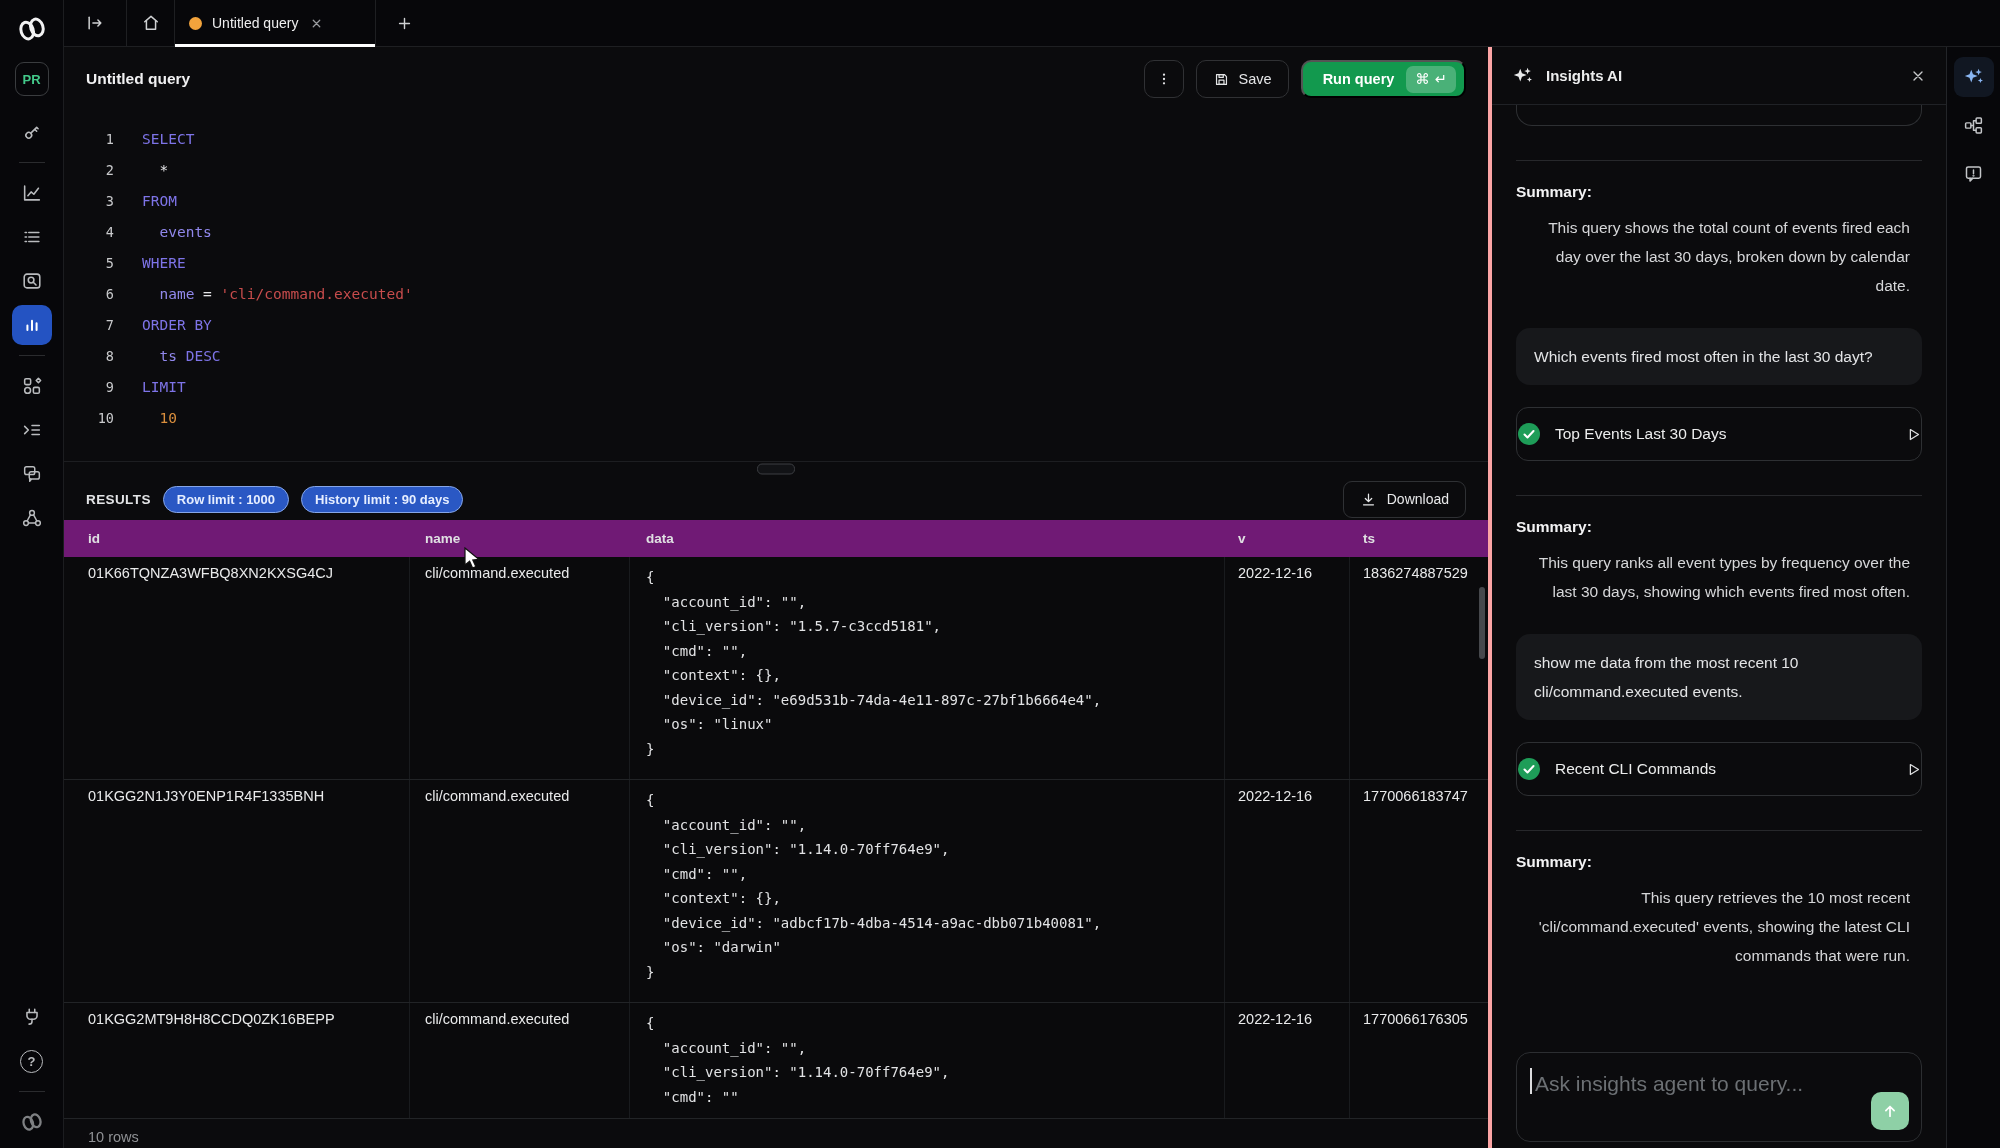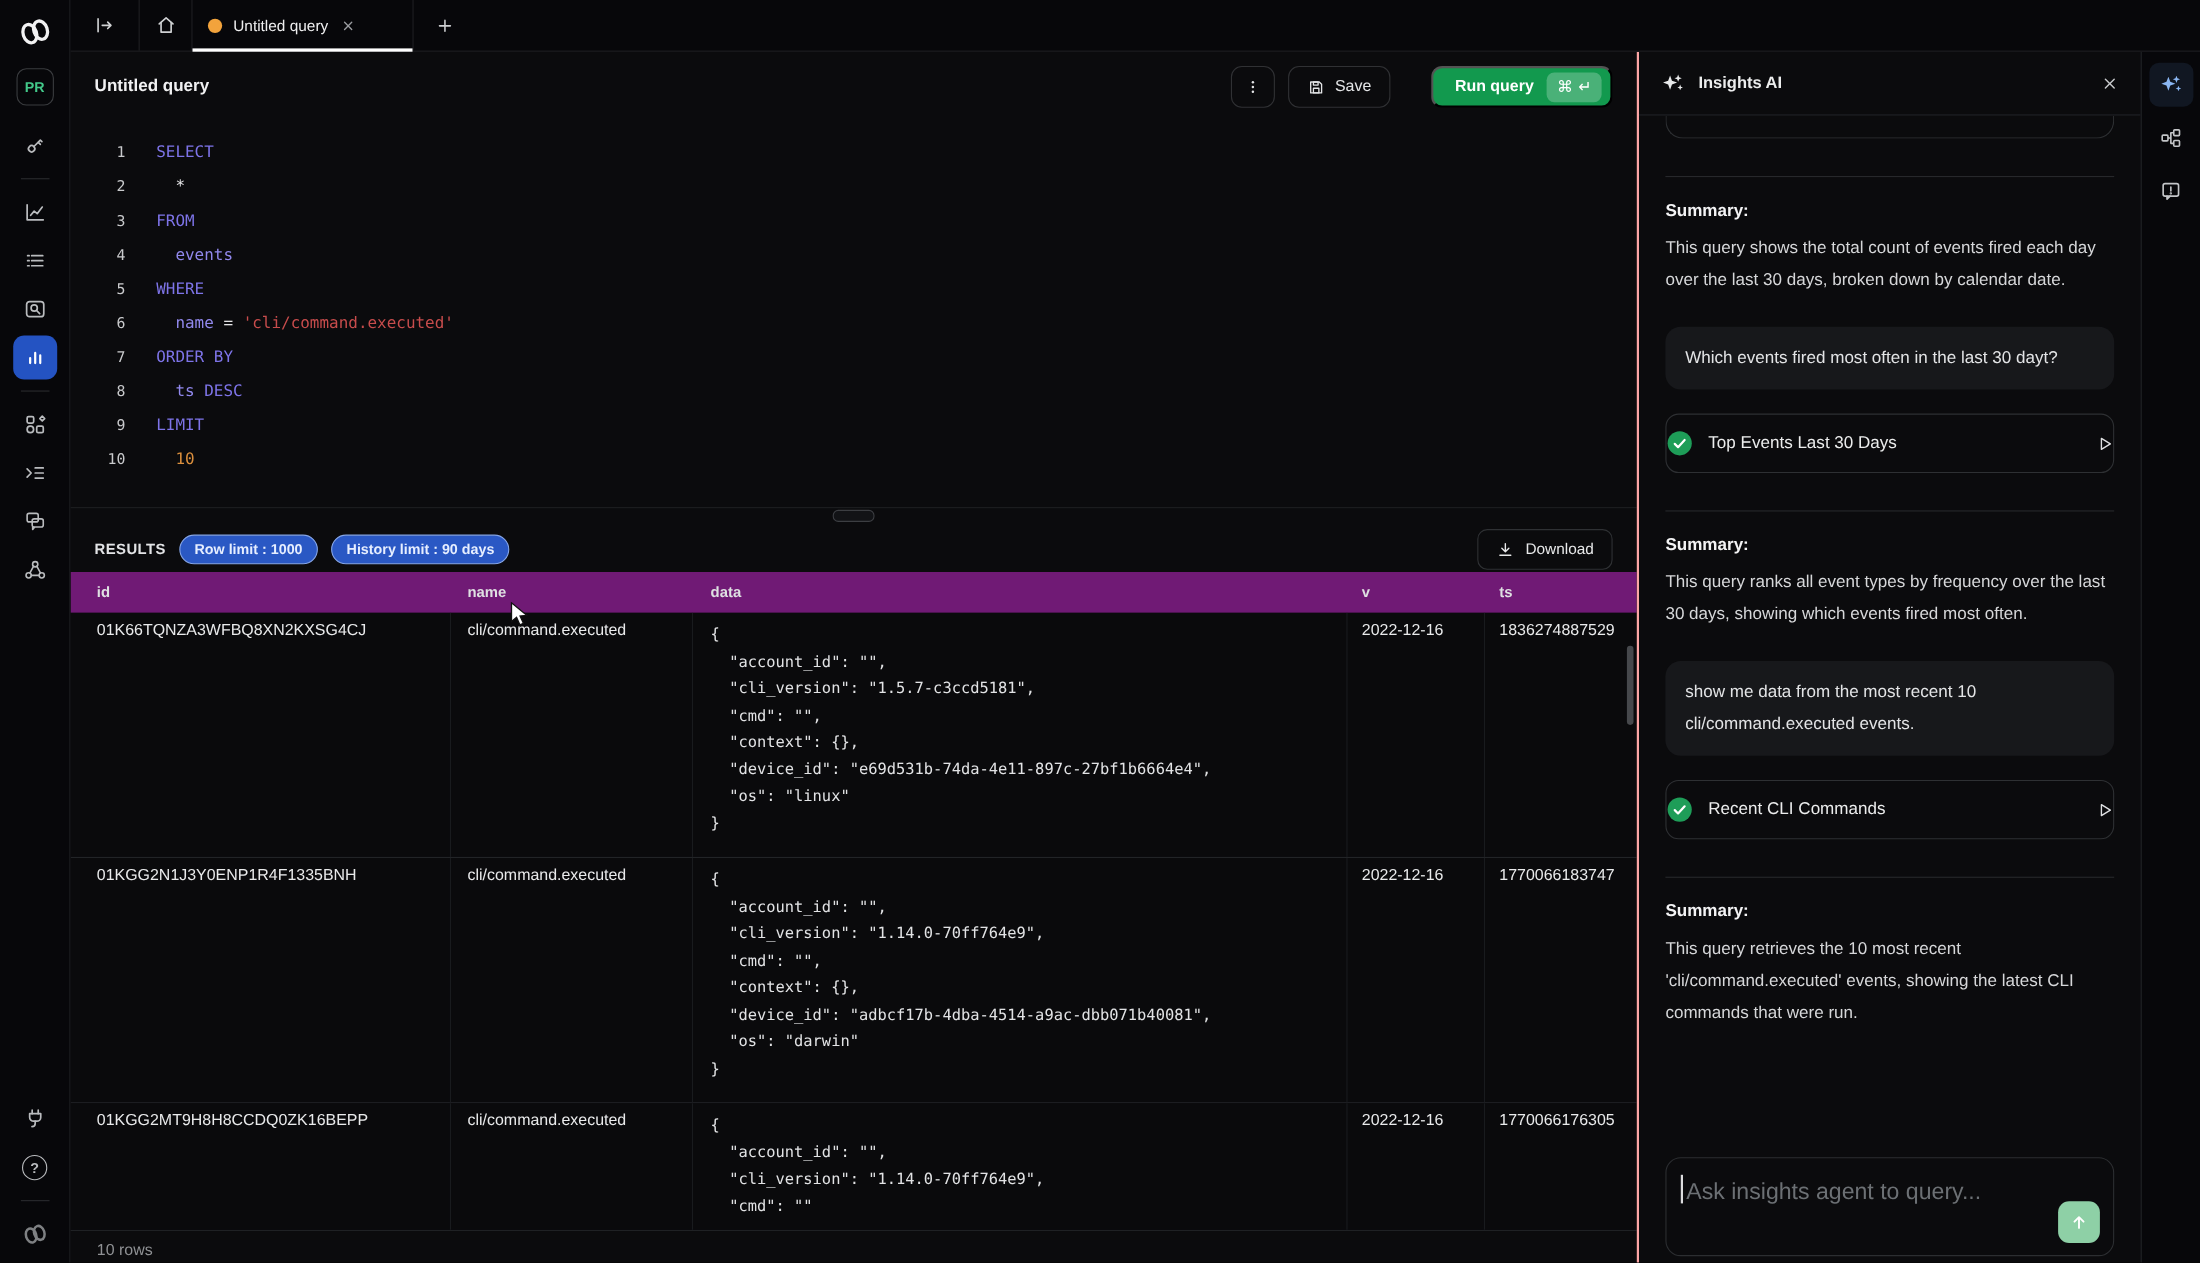--- a/index.html
+++ b/index.html
@@ -35,21 +35,21 @@
 
   
   .main{position:absolute;left:64px;top:47px;width:1424px;height:1101px;background:#0b0b0d;}
   .main-header{height:64px;display:flex;align-items:center;padding:0 22px;box-sizing:border-box;}
   .mh-title{font-size:15.5px;font-weight:700;color:#f1f1f2;}
   .mh-actions{margin-left:auto;display:flex;gap:12px;align-items:center;}
   .btn-ghost{height:38px;border:1px solid #303134;border-radius:10px;background:transparent;color:#e4e5e7;
              display:flex;align-items:center;gap:9px;padding:0 16px;font-size:14.5px;cursor:pointer;box-sizing:border-box;}
   .btn-kebab{width:40px;padding:0;justify-content:center;}
   .btn-run{height:38px;border-radius:10px;background:#12994e;color:#fff;display:flex;align-items:center;gap:12px;
-           padding:0 8px 0 20px;font-size:14.5px;font-weight:700;cursor:pointer;margin-left:25px;}
+           padding:0 8px 0 20px;font-size:14.5px;font-weight:700;cursor:pointer;}
   .kbd-badge{background:rgba(255,255,255,.24);border-radius:7px;height:27px;display:flex;align-items:center;
              padding:0 9px;font-size:14.5px;gap:5px;font-weight:400;}
 
   
   .editor{height:350px;padding-top:12px;box-sizing:border-box;}
   .code-line{display:flex;height:31px;align-items:center;font-family:"DejaVu Sans Mono",monospace;font-size:14.5px;}
   .ln{width:50px;text-align:right;color:#c9cacc;flex:none;font-size:13.5px;}
   .code{white-space:pre;margin-left:28px;}
   .tok-kw{color:#7e74e8;} .tok-id{color:#9188ec;} .tok-str{color:#c74c4c;}
   .tok-num{color:#db8f3d;} .tok-pl{color:#e6e6e8;}
@@ -76,29 +76,29 @@
   .tbody{height:561px;overflow:hidden;position:relative;}
   .trow{display:flex;height:222px;border-bottom:1px solid #222427;background:#0a0a0c;}
   .td{padding-top:8px;font-size:14.5px;color:#e9eaeb;border-right:1px solid #191b1e;}
   .td:last-child{border-right:none;}
   .td pre{margin:0;font-family:"DejaVu Sans Mono",monospace;font-size:14px;line-height:24.5px;color:#e2e3e5;}
   .vthumb{position:absolute;right:3px;top:30px;width:6px;height:72px;background:#46484c;border-radius:3px;cursor:pointer;}
   .tfoot{height:31px;border-top:1px solid #222427;color:#8f9194;font-size:14.5px;padding:10px 0 0 24px;box-sizing:border-box;}
 
   
   .insights{position:absolute;left:1488px;top:47px;width:458px;height:1101px;background:#0b0b0d;
-            border-left:2px solid #fca5a5;box-sizing:border-box;}
+            border-left:4px solid #fca5a5;box-sizing:border-box;}
   .ins-header{height:58px;display:flex;align-items:center;padding:0 20px;border-bottom:1px solid #202226;gap:12px;box-sizing:border-box;}
   .ins-title{font-size:15px;font-weight:700;color:#eceded;}
   .ins-close{margin-left:auto;color:#c7c9cb;cursor:pointer;display:flex;}
   .ins-body{position:absolute;top:58px;left:0;right:0;bottom:0;padding:0 24px;overflow:hidden;}
   .partial-card{height:20px;border:1px solid #2e3033;border-top:none;border-radius:0 0 16px 16px;}
   .divider{border-top:1px solid #27282b;margin:34px 0 22px;}
   .summary h4{margin:0 0 10px;font-size:15.5px;color:#f3f3f4;}
-  .summary p{margin:0;font-size:15.5px;line-height:29px;color:#d6d7d9;}
+  .summary p{margin:12px;font-size:15.5px;line-height:29px;color:#d6d7d9;text-align:right;}
   .user-bubble{background:#17181b;border-radius:14px;padding:14px 18px;margin:28px 0 22px;font-size:15.5px;
                line-height:29px;color:#e3e4e6;}
   .suggest-card{height:54px;border:1px solid #2e3033;border-radius:12px;display:flex;align-items:center;gap:14px;
                 padding:0 0;font-size:15.5px;color:#eceded;box-sizing:border-box;cursor:pointer;}
   .check-badge{display:flex;flex:none;}
   .play-btn{margin-left:auto;color:#dfe0e2;display:flex;cursor:pointer;}
   .ins-input{position:absolute;left:24px;right:24px;top:1005px;height:88px;border:1px solid #2c2e31;
              border-radius:14px;background:#0b0b0d;cursor:text;}
   .caret{position:absolute;left:13px;top:15px;width:2px;height:26px;background:#dcdcde;animation:blink 1.1s step-end infinite;}
   @keyframes blink{50%{opacity:0;}}

